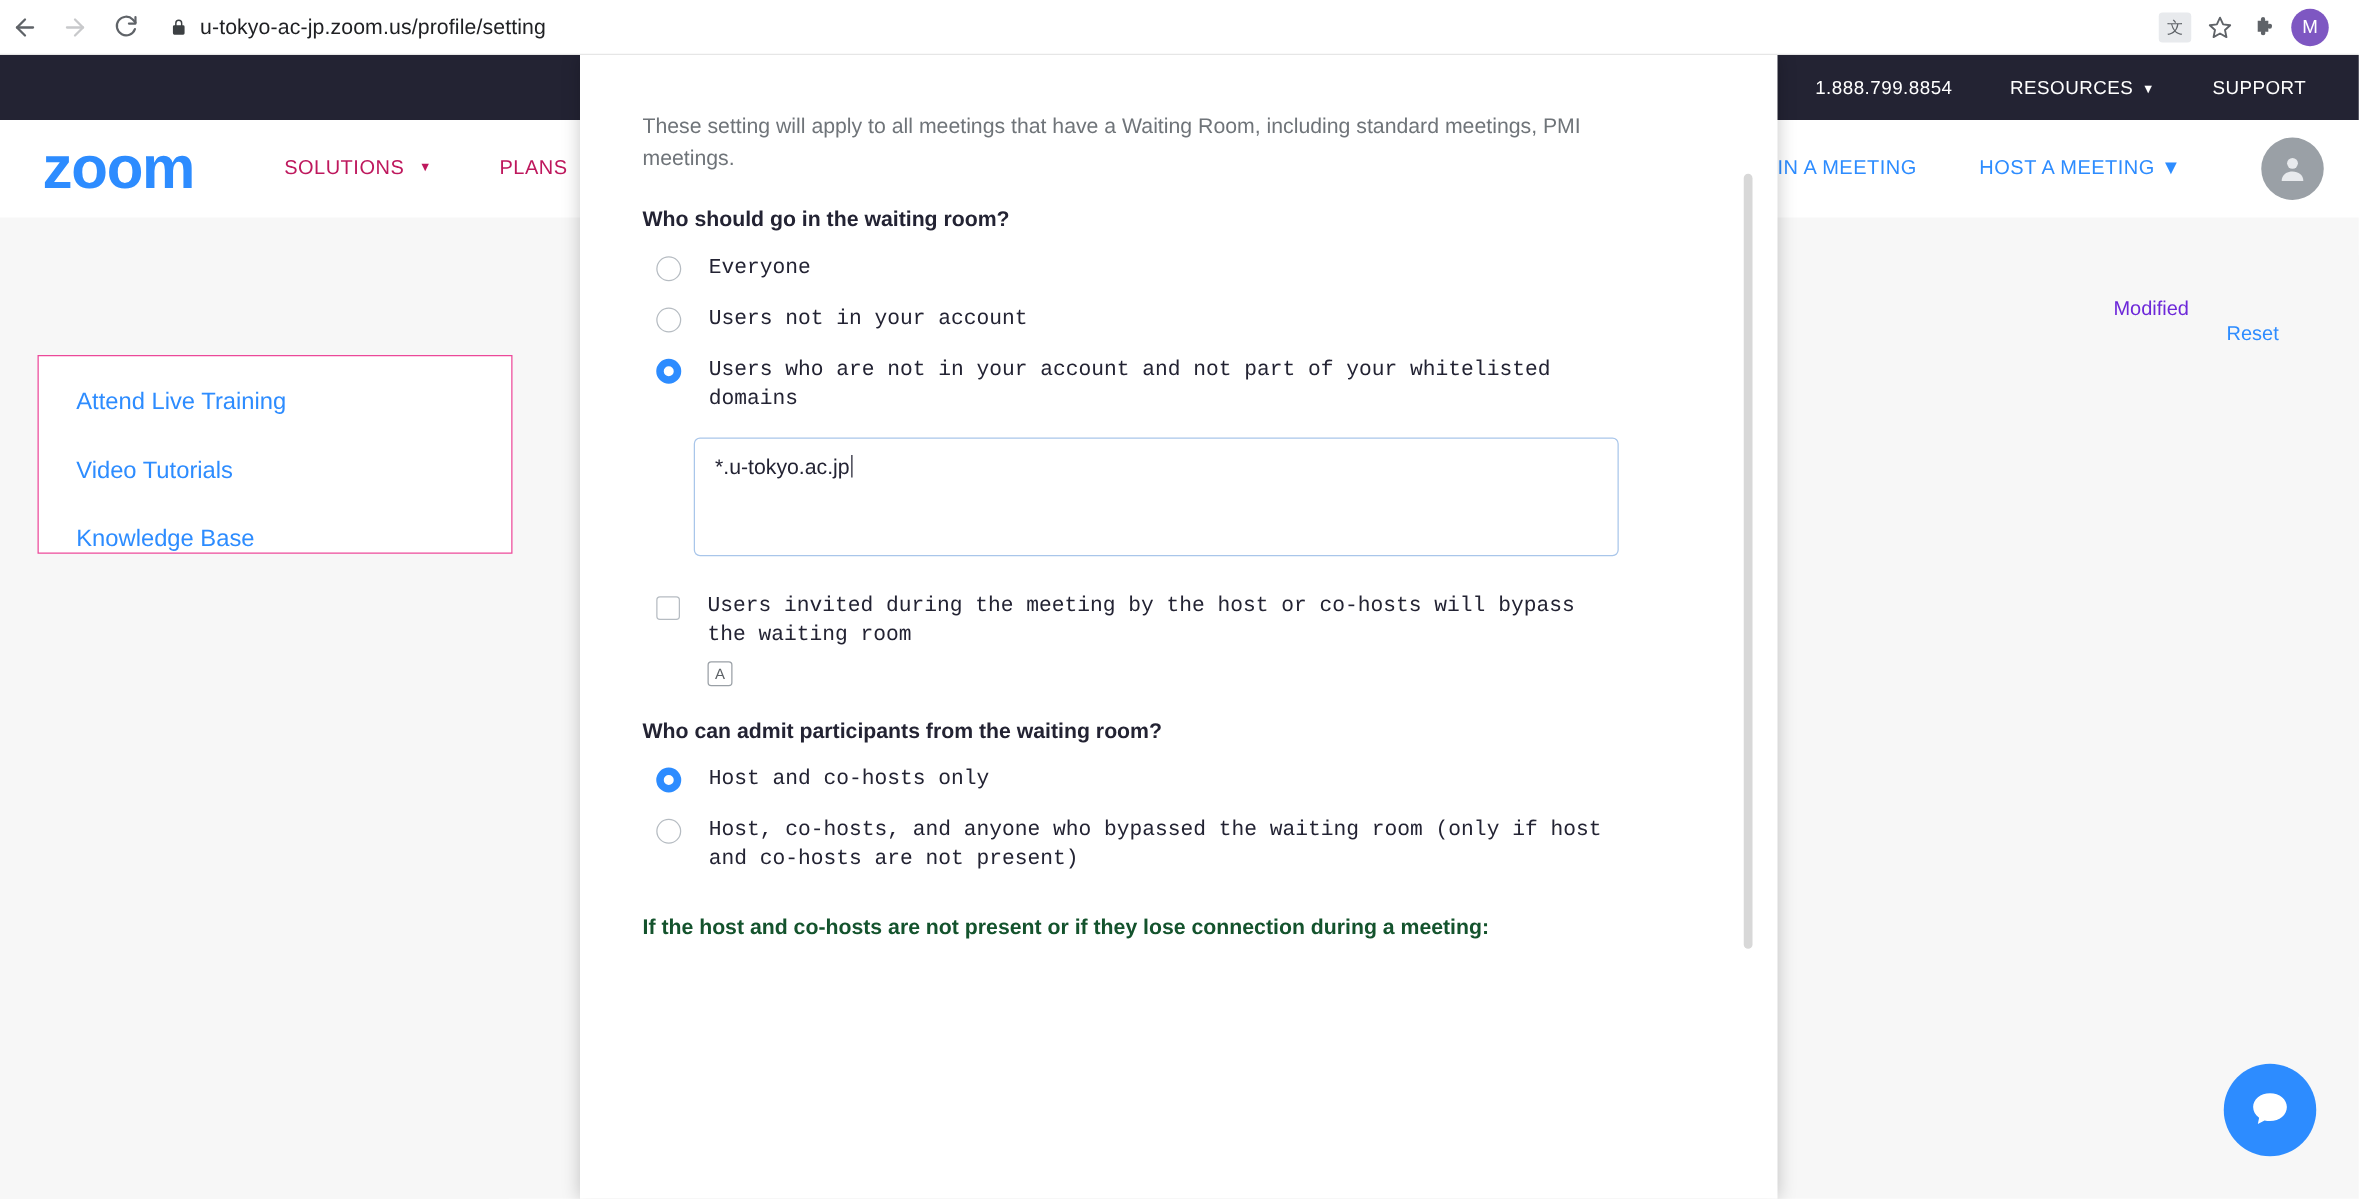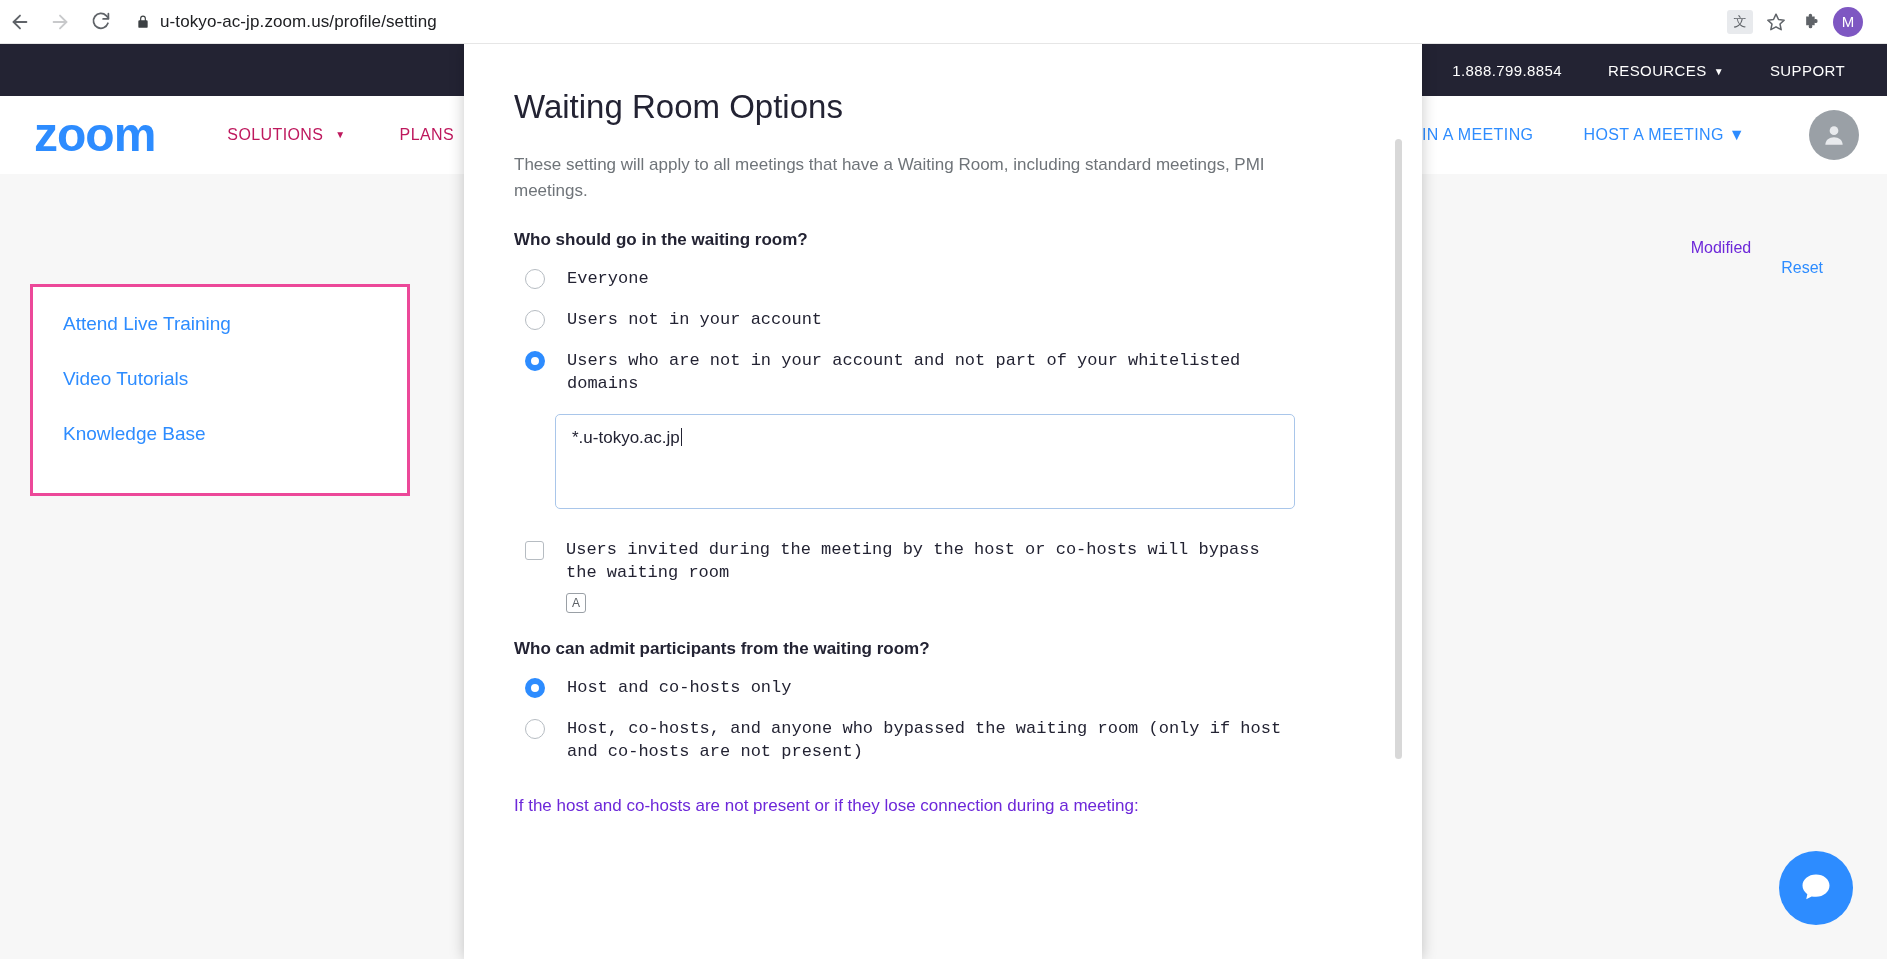--- a/index.html
+++ b/index.html
@@ -134,23 +134,23 @@
   .modified-row {
     position: absolute; top: 44px; right: 64px;
     display: flex; align-items: center; gap: 30px;
     font-size: 16px;
   }
   .modified-label { color: #6d28d9; }
   .reset-link { color: #2D8CFF; margin-top: 41px; }
 
   .help-card {
     position: absolute; top: 110px; left: 30px;
-    width: 380px; height: 212px;
-    background: #ffffff;
-    border: 3px solid #ec4899;
+    width: 380px; height: 159px;
+    background: #ffffff;
+    border: 1px solid #ec4899;
     padding: 26px 30px;
   }
   .help-link {
     color: #2D8CFF;
     font-size: 19px;
     margin-bottom: 33px;
     display: block;
   }
 
   
@@ -241,22 +241,22 @@
     width: 20px; height: 20px;
     border: 1px solid #9aa0a6;
     border-radius: 3px;
     color: #5c6166;
     font-size: 12px;
     display: flex; align-items: center; justify-content: center;
   }
   .section-gap { height: 26px; }
   .footnote {
     font-size: 17px;
-    color: #6d28d9;
-    font-weight: 400;
+    color: #14532d;
+    font-weight: 700;
     margin-top: 32px;
   }
   .modal-scrollbar {
     position: absolute;
     top: 95px; right: 20px;
     width: 7px; height: 620px;
     background: #d8d8d8;
     border-radius: 4px;
   }
 
@@ -334,21 +334,20 @@
 
   <div class="chat-bubble">
     <svg width="36" height="36" viewBox="0 0 24 24" fill="currentColor">
         <path d="M12 3C6.9 3 3 6.3 3 10.4c0 2.3 1.2 4.3 3.2 5.7l-.7 3.4 3.6-1.9c.9.2 1.9.3 2.9.3 5.1 0 9-3.3 9-7.5S17.1 3 12 3z"></path>
       </svg>
   </div>
 </div>
 
 <div class="modal">
   <div class="modal-inner">
-    <h1 class="modal-title">Waiting Room Options</h1>
     <p class="modal-desc">These setting will apply to all meetings that have a Waiting Room, including standard meetings, PMI meetings.</p>
 
     <div class="question">Who should go in the waiting room?</div>
 
     <div class="option-row">
       <span class="radio"></span>
       <span class="option-label">Everyone</span>
     </div>
 
     <div class="option-row">

